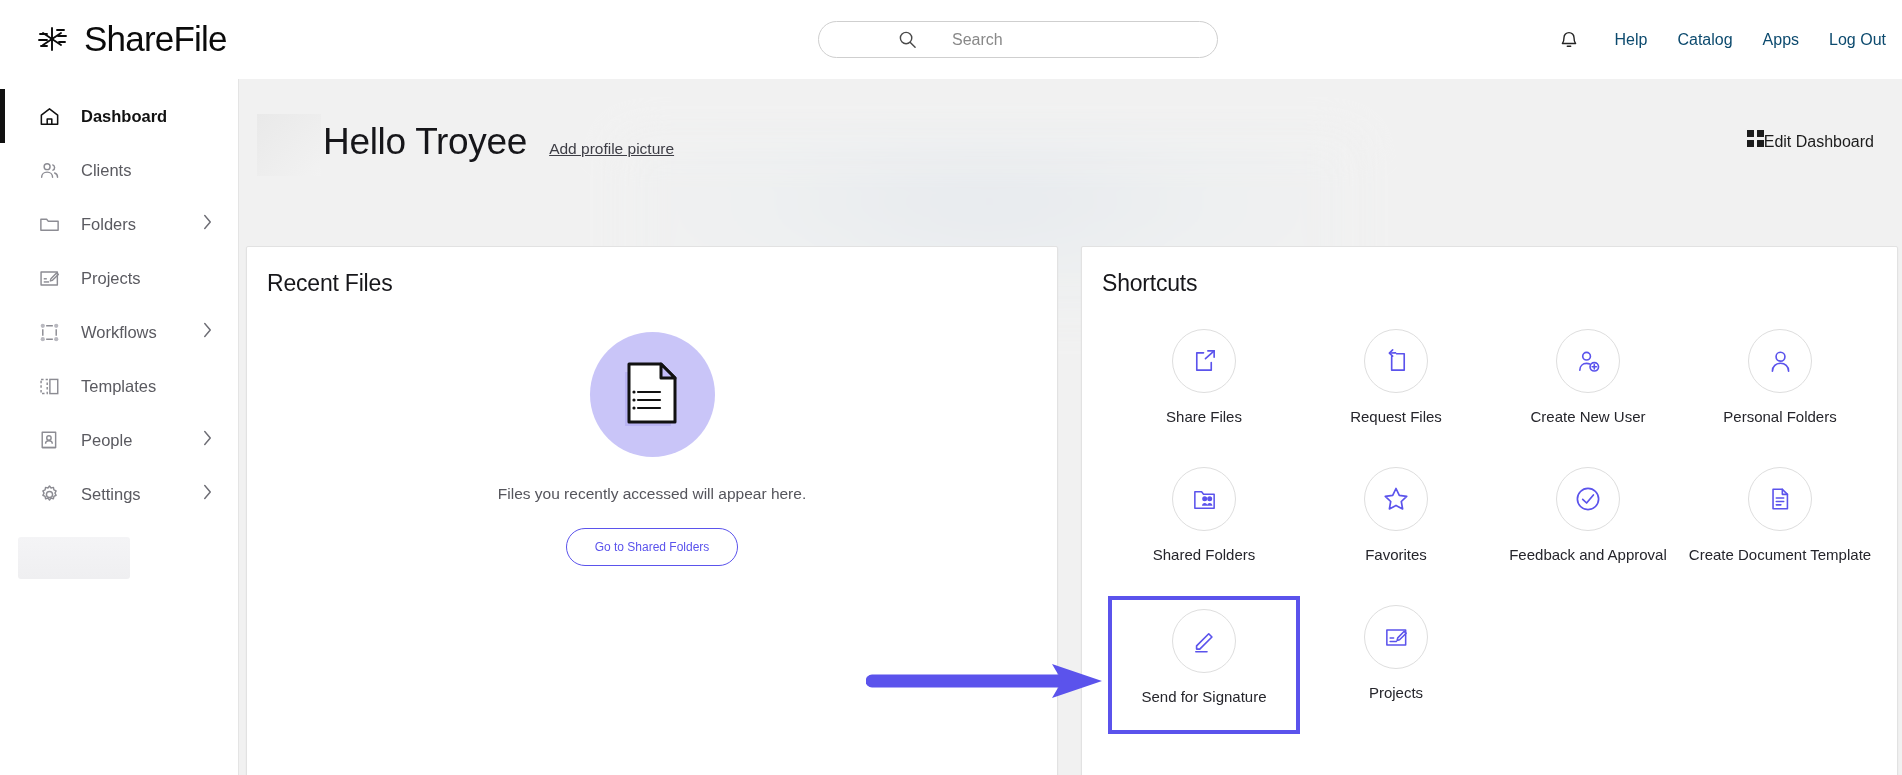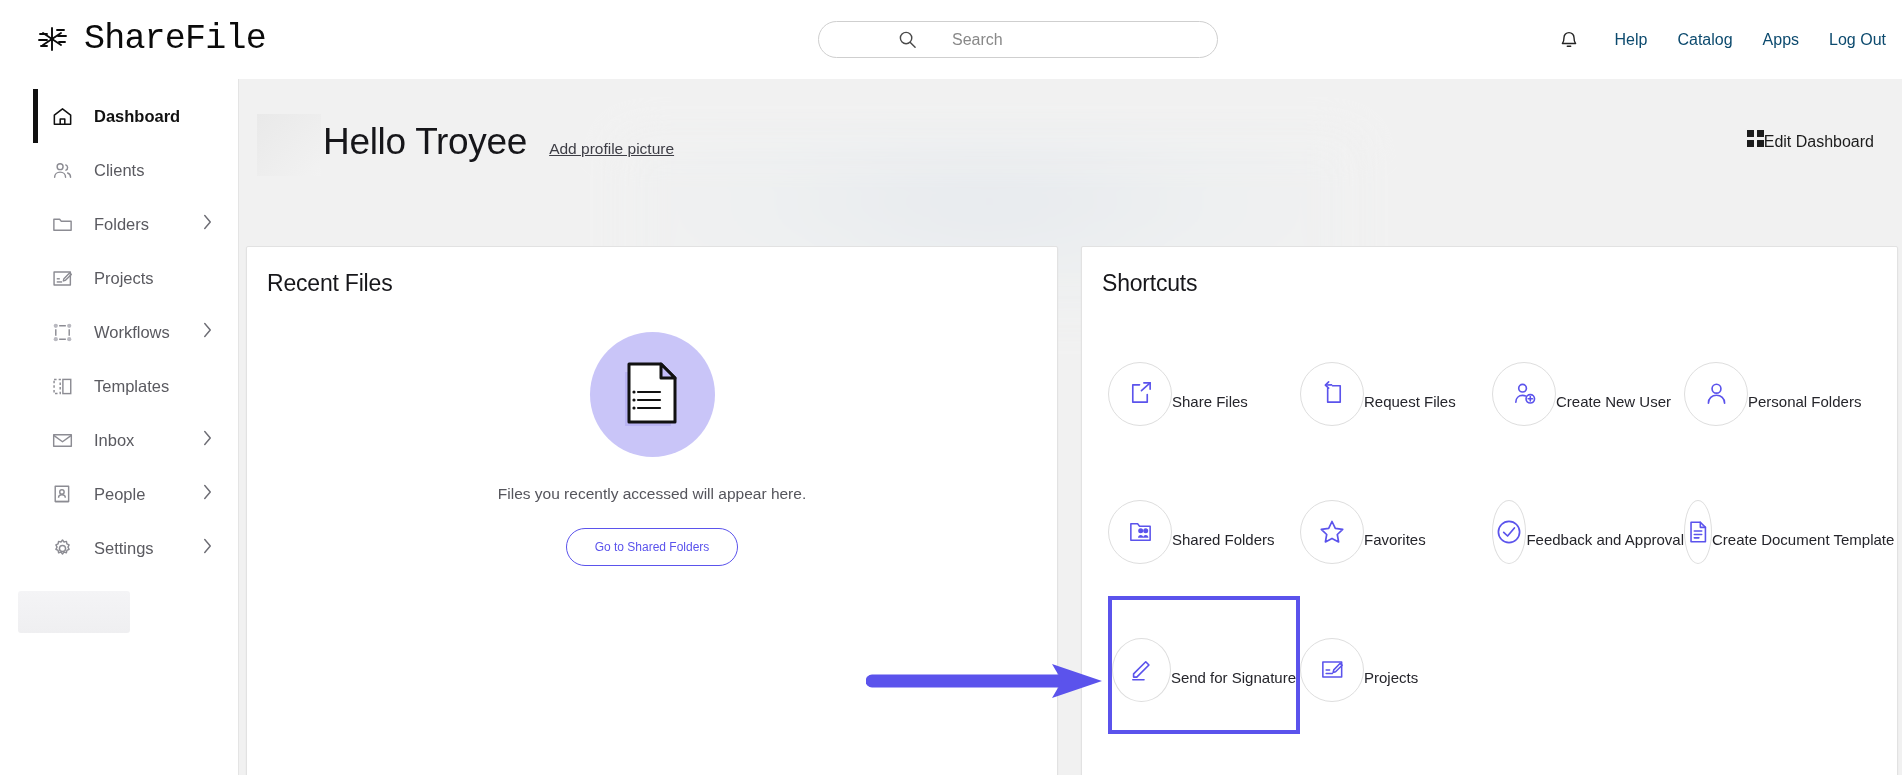--- a/index.html
+++ b/index.html
@@ -15,21 +15,21 @@
   .topbar {
     position: absolute; top: 0; left: 0; width: 1902px; height: 79px;
     background: #ffffff;
     border-bottom: 1px solid #ffffff;
     display: flex; align-items: center;
   }
   .brand { display: flex; align-items: center; gap: 14px; margin-left: 34px; }
   .brand-mark { width: 36px; height: 36px; display: block; }
   .brand-name {
     font-size: 35px; font-weight: 400; letter-spacing: -0.8px; color: #0b0b0b;
-    font-family: Liberation Mono, monospace;
+    font-family: Liberation Sans, sans-serif;
   }
 
   .searchwrap {
     position: absolute; left: 818px; top: 21px;
     width: 400px; height: 37px;
     border: 1px solid #cfcfcf; border-radius: 19px;
     background: #fff; display: flex; align-items: center;
   }
   .search-icon { margin-left: 79px; display: flex; align-items: center; }
   .search-input {
@@ -49,21 +49,21 @@
   .bell { display: flex; align-items: center; margin-right: 6px; }
 
   
   .sidebar {
     position: absolute; top: 79px; left: 0; width: 239px; height: 696px;
     background: #ffffff; border-right: 1px solid #e4e4e4;
     padding-top: 10px;
   }
   .nav-item {
     position: relative; height: 54px; display: flex; align-items: center;
-    padding-left: 16px; cursor: pointer; margin-left: 33px;
+    padding-left: 36px; cursor: pointer;
   }
   .nav-item .nav-ico {
     width: 26px; height: 26px; display: flex; align-items: center; justify-content: center;
     margin-right: 19px; flex: 0 0 26px;
   }
   .nav-label { font-size: 16.5px; color: #5a5a60; }
   .nav-item.active .nav-label { color: #111; font-weight: bold; }
   .nav-item.active::before {
     content: ""; position: absolute; left: 0; top: 0; width: 5px; height: 54px; background: #111;
   }
@@ -130,21 +130,21 @@
     border-radius: 22px; color: #5b53ec; font-size: 12px; background: #fff;
     cursor: pointer; font-family: "Liberation Sans", sans-serif;
   }
 
   
   .grid {
     position: absolute; top: 73px; left: 26px; width: 770px;
     display: flex; flex-wrap: wrap;
   }
   .sc {
-    width: 192px; height: 138px; display: flex; flex-direction: row;
+    width: 192px; height: 138px; display: flex; flex-direction: column;
     align-items: center; justify-content: flex-start; cursor: pointer; padding-top: 9px;
     position: relative;
   }
   .sc-circle {
     width: 64px; height: 64px; border-radius: 50%; border: 1px solid #dedede;
     display: flex; align-items: center; justify-content: center; background: #fff;
   }
   .sc-label { margin-top: 15px; font-size: 15px; color: #25252b; white-space: nowrap; }
   .sc.highlight { border: 4px solid #5b53ec; }
 
@@ -277,34 +277,20 @@
       <span class="nav-ico">
         <svg width="23" height="23" viewBox="0 0 24 24" fill="none" stroke="#8c8c93" stroke-width="1.5">
           <rect x="3.2" y="4.6" width="6.4" height="14.8" stroke-dasharray="2.6 2.2"></rect>
           <rect x="12.4" y="4.6" width="8.2" height="14.8"></rect>
         </svg>
       </span>
       <span class="nav-label">Templates</span>
     </div>
 
 
-    <div class="nav-item">
-      <span class="nav-ico">
-        <svg width="23" height="23" viewBox="0 0 24 24" fill="none" stroke="#8c8c93" stroke-width="1.5" stroke-linejoin="round">
-          <rect x="2.8" y="6" width="18.4" height="12"></rect>
-            <path d="M2.8 6.6 12 13.3l9.2-6.7"></path>
-        </svg>
-      </span>
-      <span class="nav-label">Inbox</span>
-      <span class="chev">
-        <svg width="11" height="17" viewBox="0 0 12 18" fill="none" stroke="#6d6d74" stroke-width="1.6" stroke-linecap="round" stroke-linejoin="round">
-            <path d="M3 2l6 7-6 7"></path>
-          </svg>
-      </span>
-    </div>
 
     <div class="nav-item">
       <span class="nav-ico">
         <svg width="23" height="23" viewBox="0 0 24 24" fill="none" stroke="#8c8c93" stroke-width="1.5" stroke-linejoin="round">
           <rect x="4.4" y="3.4" width="14" height="16"></rect>
             <path d="M4.4 19.4h14"></path>
           <circle cx="11.4" cy="9.4" r="2.3"></circle>
             <path d="M7.9 15.4c0-2 1.6-3.1 3.5-3.1s3.5 1.1 3.5 3.1"></path>
         </svg>
       </span>

